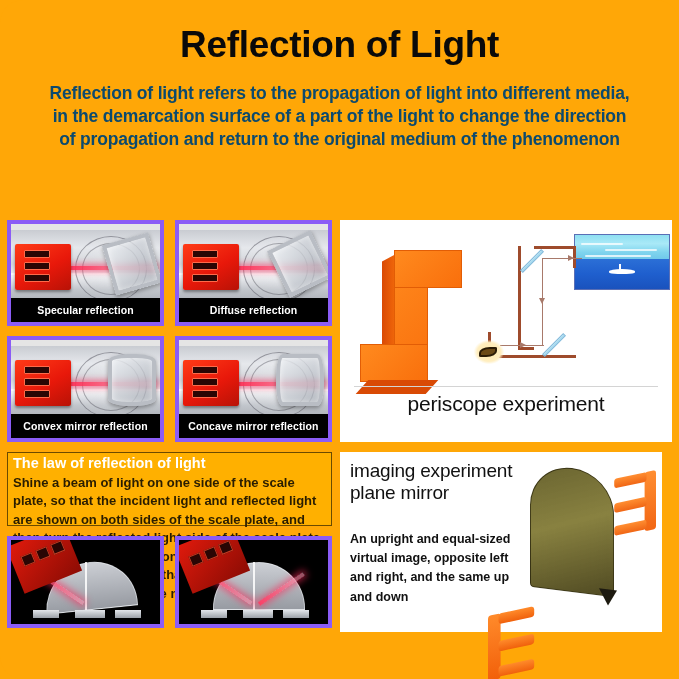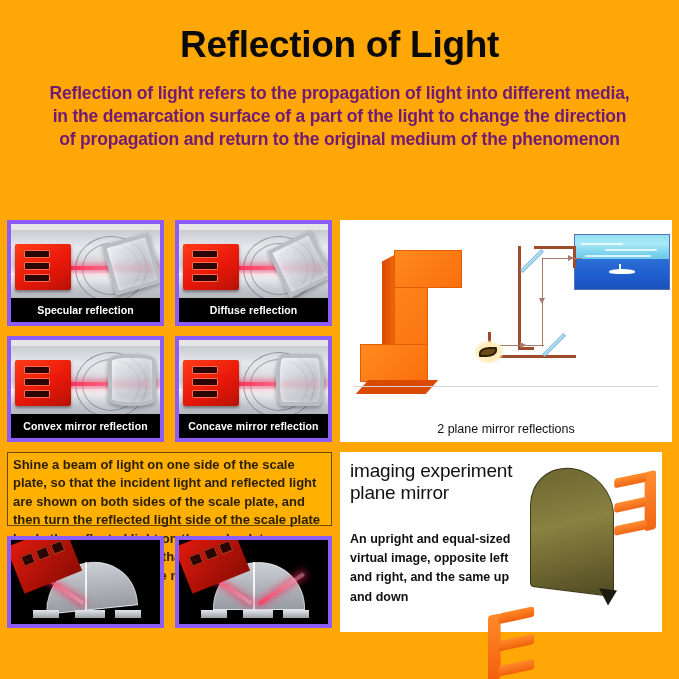--- a/index.html
+++ b/index.html
@@ -13,21 +13,21 @@
   .page { width: 679px; height: 679px; position: relative; background: #FFA707; border-radius: 23px; }
 
   
   .header { padding: 26px 20px 0; text-align: center; }
   .title {
     font-size: 37px; font-weight: bold; color: #0a0a0a;
     letter-spacing: -0.3px; line-height: 1.05;
   }
   .subtitle {
     margin-top: 17px;
-    font-size: 17.5px; font-weight: bold; color: #701a75;
+    font-size: 17.5px; font-weight: bold; color: #0c4a6e;
     line-height: 1.33; letter-spacing: -0.2px;
     padding: 0 24px;
   }
 
   
   .grid {
     position: absolute; left: 7px; top: 220px;
     width: 665px; height: 412px;
   }
 
@@ -374,26 +374,27 @@
           <div class="ray-line" style="left:70px; top:26px; width:1px; height:88px;"></div>
           <div class="arrow" style="left:67px; top:66px; border-left:3px solid transparent; border-right:3px solid transparent; border-top:6px solid #a8796a; border-bottom:none;"></div>
           <div class="ray-line" style="left:28px; top:113px; width:44px; height:1px;"></div>
           <div class="arrow" style="left:48px; top:110px; border-left:6px solid #a8796a;"></div>
           <div class="eye">
               <div class="pupil"></div>
             </div>
         </div>
 
         <div class="peri-divider"></div>
-        <div class="peri-sub">2 plane mirror reflections</div>
+        <div class="peri-title">periscope experiment</div>
       </div>
     </div>
 
     <div class="quad-bl">
       <div class="law-box">
+        <div class="law-title">The law of reflection of light</div>
         <div class="law-text">Shine a beam of light on one side of the scale plate, so that the incident light and reflected light are shown on both sides of the scale plate, and then turn the reflected light side of the scale plate back, the reflected light on the scale plate disappeared, indicating that the reflected light and the incident light and the normal is in the same plane</div>
       </div>
 
       <div class="photo-tile p5">
         <div class="dark-scene">
           <div class="half-disc rot"></div>
           <div class="normal-line"></div>
           <div class="d-beam" style="left:26px; top:30px; width:56px; transform:rotate(34deg);"></div>
           <div class="base-foot" style="left:22px; width:26px;"></div>
           <div class="base-foot" style="left:64px; width:30px;"></div>

